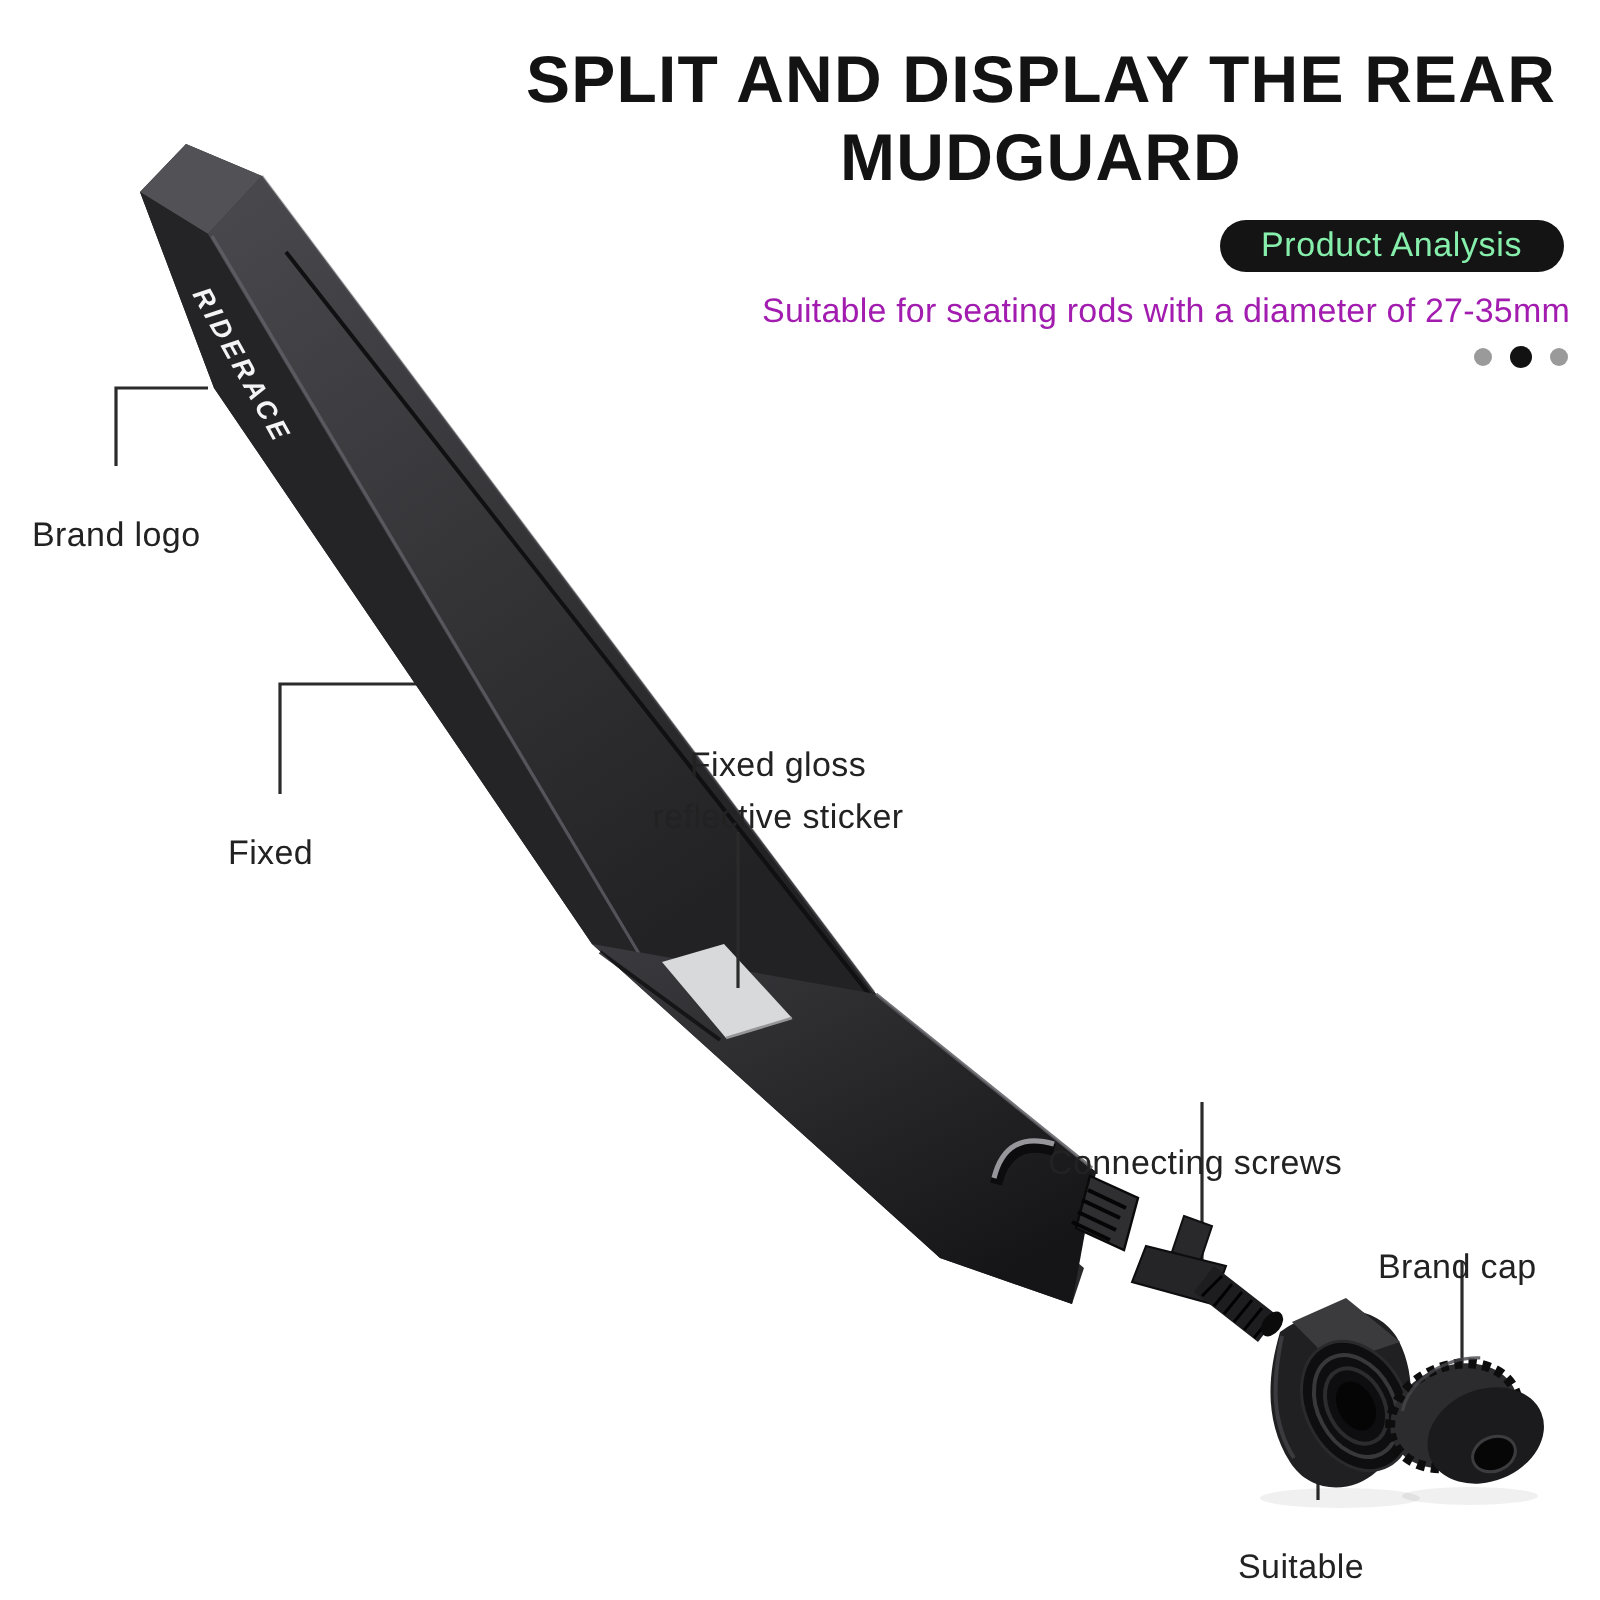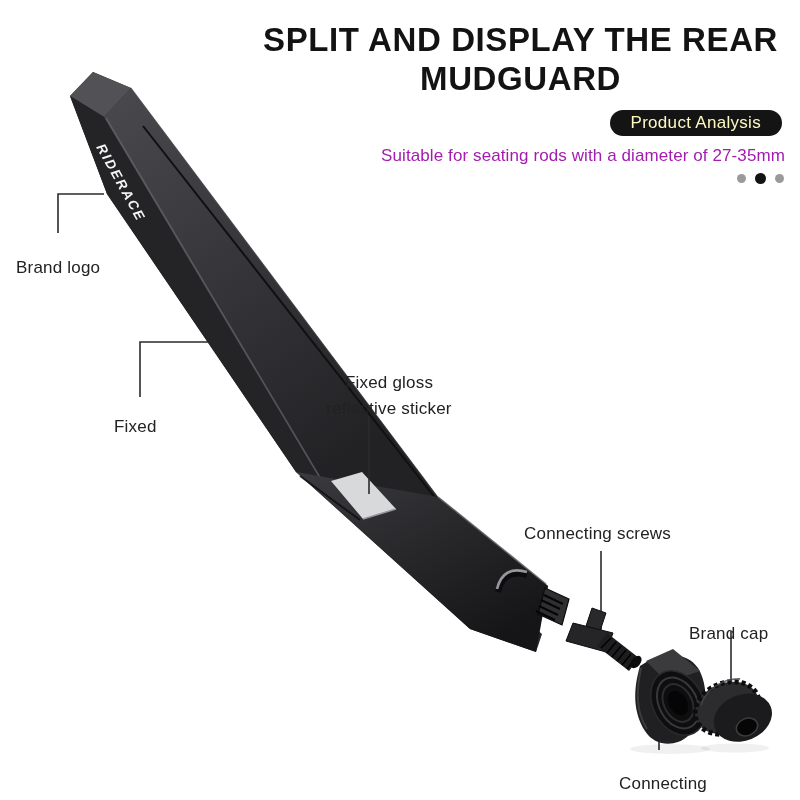--- a/index.html
+++ b/index.html
@@ -32,21 +32,21 @@
 </head>
 <body>
 
 <div class="canvas">
 
   <div class="title">
     <div>SPLIT AND DISPLAY THE REAR</div>
     <div>MUDGUARD</div>
   </div>
 
-  <div class="badge" style="color: #fef9c3; background: rgb(20, 20, 20);">Product Analysis</div>
+  <div class="badge" style="color: #86efac; background: rgb(20, 20, 20);">Product Analysis</div>
 
   <div class="subtitle">Suitable for seating rods with a diameter of 27-35mm</div>
 
   <div class="dots">
     <span class="dot" style="background: rgb(154, 154, 154);"></span>
     <span class="dot active" style="background: rgb(18, 18, 18);"></span>
     <span class="dot" style="background: rgb(154, 154, 154);"></span>
   </div>
 
   <svg class="art" width="800" height="800" viewBox="0 0 800 800">
@@ -145,19 +145,19 @@
 
   <div class="part-label" style="left:16px;top:238px">Brand logo</div>
 
   <div class="part-label" style="left:114px;top:397px">Fixed</div>
 
   <div class="part-label sticker-label" style="left:319px;top:350px">
     <div>Fixed gloss</div>
     <div>reflective sticker</div>
   </div>
 
-  <div class="part-label" style="left:524px;top:504px">Connecting screws</div>
+  <div class="part-label" style="left:524px;top:552px">Connecting screws</div>
 
   <div class="part-label" style="left:689px;top:604px">Brand cap</div>
 
-  <div class="part-label" style="left:619px;top:754px">Connecting</div>
+  <div class="part-label" style="left:619px;top:754px">Suitable</div>
 
 </div>
 
 </body></html>

